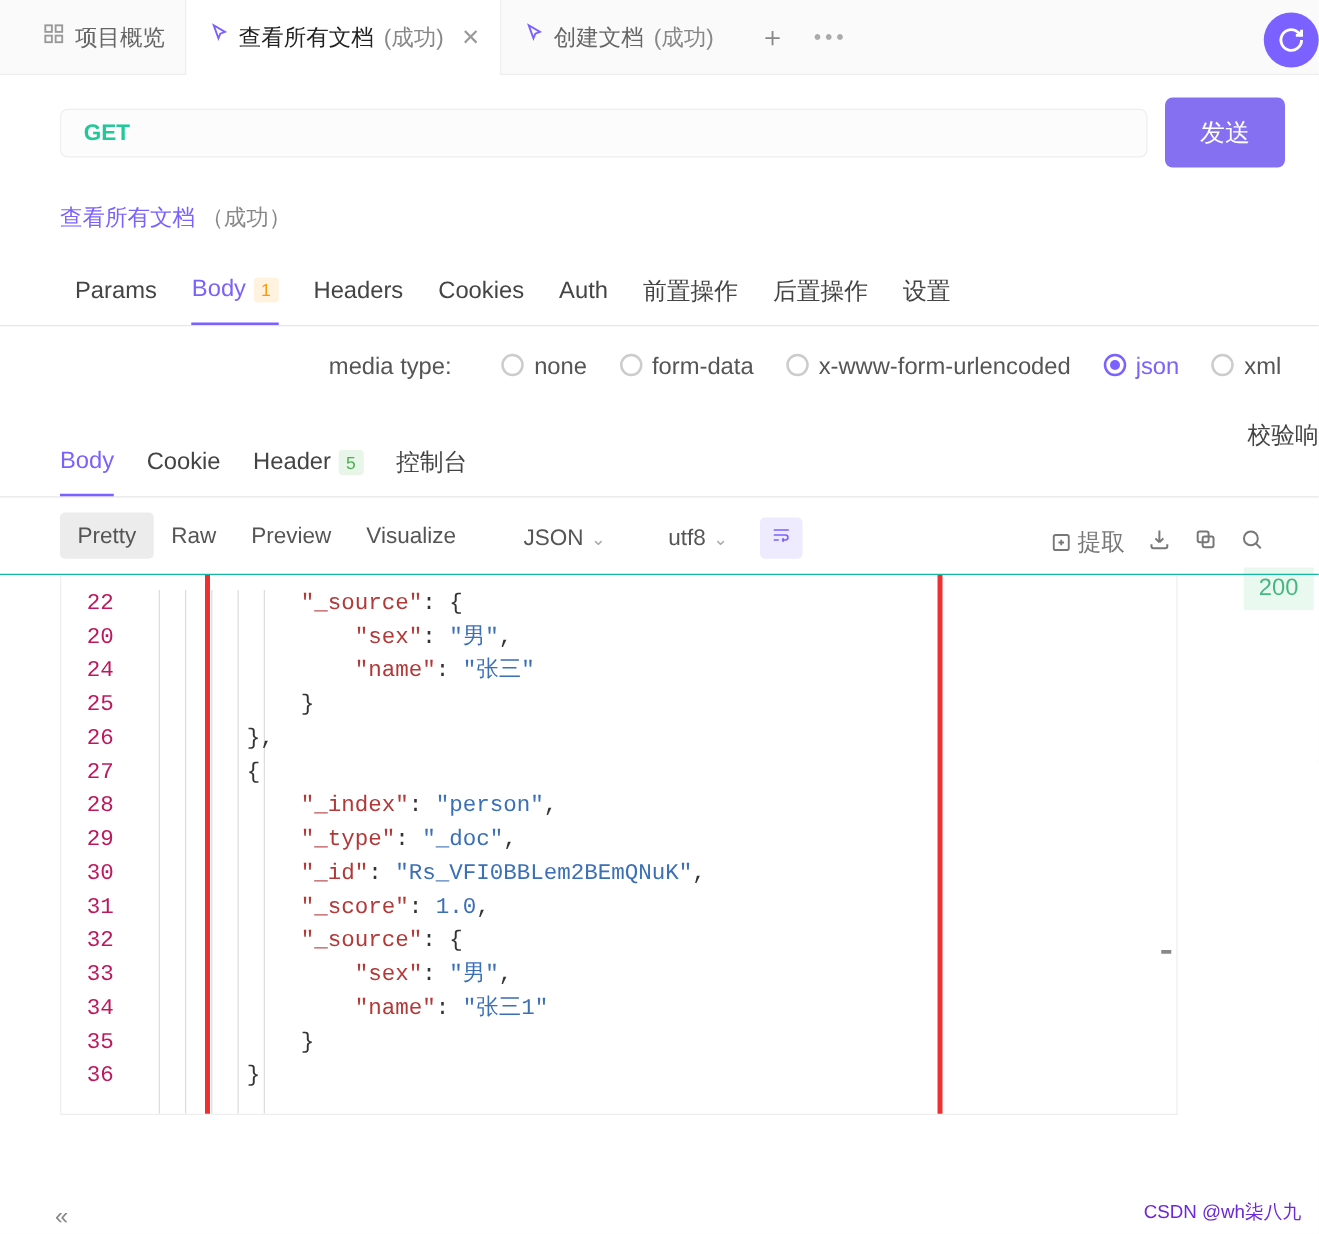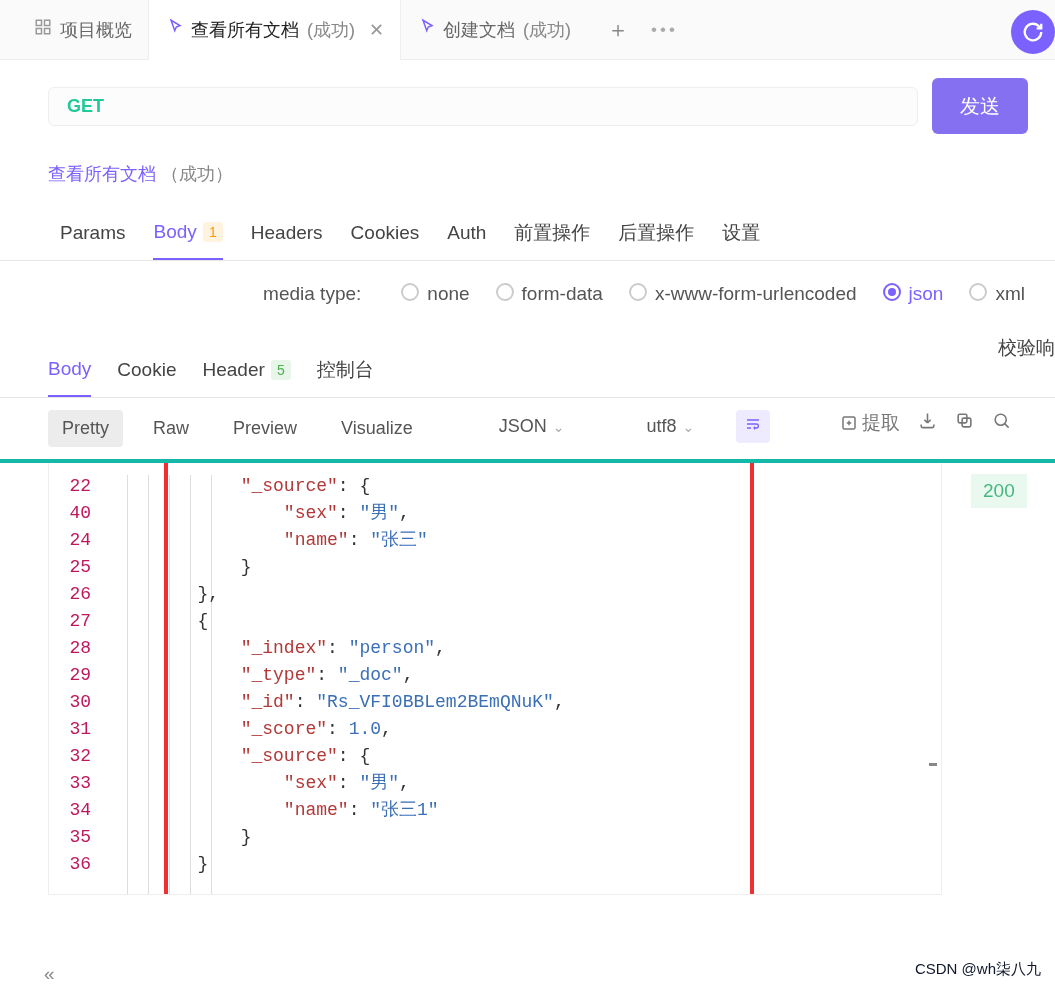--- a/index.html
+++ b/index.html
@@ -46,49 +46,49 @@
 .radio.selected .circ::after { content: ""; width: 8px; height: 8px; background: #7b61ff; border-radius: 50%; position: absolute; top: 3px; left: 3px; }
 
 
 .res-nav { display: flex; gap: 26px; padding: 22px 48px 0; font-size: 19px; color: #444; border-bottom: 1px solid #e6e6e6; position: relative; }
 .res-nav .item { padding: 8px 0 14px; cursor: pointer; display: flex; align-items: center; gap: 6px; }
 .res-nav .item.active { color: #7b61ff; border-bottom: 2px solid #7b61ff; }
 .green-dot { width: 8px; height: 8px; background: #4caf50; border-radius: 50%; display: inline-block; margin-left: 4px; }
 .verify { position: absolute; right: 0; top: 8px; font-size: 19px; }
 
 
-.toolbar { display: flex; align-items: flex-start; padding: 12px 48px; gap: 16px; font-size: 18px; color: #555; border-bottom: 4px solid #14b8a6; position: relative; }
+.toolbar { display: flex; align-items: flex-end; padding: 12px 48px; gap: 0; font-size: 18px; color: #555; border-bottom: 1px solid #14b8a6; position: relative; }
 .tb-btn { padding: 8px 14px; cursor: pointer; border-radius: 4px; }
 .tb-btn.active { background: #ececec; }
 .tb-sep { width: 30px; }
 .tb-select { display: flex; align-items: center; gap: 6px; padding: 6px 10px; cursor: pointer; }
 .chev { color: #aaa; font-size: 14px; }
 .wrap-icon { background: #eeeaff; color: #7b61ff; padding: 6px 8px; border-radius: 4px; margin-left: 16px; }
 .tb-right { position: absolute; right: 44px; display: flex; align-items: center; gap: 18px; }
 .tb-right .ico { color: #777; cursor: pointer; font-size: 19px; }
 .extract { display: flex; align-items: center; gap: 4px; }
 
 
-.status-box { position: absolute; right: 0; top: 462px; width: 84px; text-align: left; }
+.status-box { position: absolute; right: 0; top: 442px; width: 60px; text-align: left; }
 .status-200 { background: #e9f9ef; color: #46b780; padding: 6px 12px; font-size: 19px; display: inline-block; margin-top: 12px; }
 
 
 .code-wrap { position: relative; margin: 0 0 0 48px; width: 894px; height: 432px; overflow: hidden; background: #fff; border: 1px solid #eee; border-top: none; }
 .highlight-box { position: absolute; left: 115px; top: -8px; width: 590px; height: 508px; border: 4px solid #f03030; z-index: 5; pointer-events: none; }
 .gutter { position: absolute; left: 0; top: 10px; width: 52px; text-align: right; padding-right: 10px; font-family: Consolas, "Courier New", monospace; font-size: 18px; color: #be185d; line-height: 27px; }
 .code { position: absolute; left: 62px; top: 10px; font-family: Consolas, "Courier New", monospace; font-size: 18px; line-height: 27px; white-space: pre; color: #333; }
 .guide { position: absolute; top: 12px; bottom: 0; width: 1px; background: #ddd; }
 .g1 { left: 78px; } .g2 { left: 99px; } .g3 { left: 120px; } .g4 { left: 141px; } .g5 { left: 162px; }
 .k { color: #b33838; } 
 .s { color: #3b6fb6; } 
 .n { color: #3b6fb6; } 
 .p { color: #333; }    
 .scrollmark { position: absolute; right: 4px; top: 300px; width: 8px; height: 3px; background: #888; }
 
-.watermark { position: absolute; right: 14px; bottom: 8px; color: #0f172a; font-size: 15px; margin-left: 24px; }
+.watermark { position: absolute; right: 14px; bottom: 8px; color: #6d28d9; font-size: 15px; margin-left: 24px; }
 .resize-handle { position: absolute; left: 44px; bottom: 2px; color: #888; font-size: 19px; }
 </style>
 </head>
 <body>
 <div class="container">
 
 <div class="tabs-row">
   <div class="tab">
     <span>
       <svg class="tab-icon" viewBox="0 0 24 24" fill="none" stroke="#999" stroke-width="2">
@@ -243,21 +243,21 @@
 </div>
 
 <div class="code-wrap">
   <div class="guide g1"></div>
   <div class="guide g2"></div>
   <div class="guide g3"></div>
   <div class="guide g4"></div>
   <div class="guide g5"></div>
   <div class="gutter" id="gutter">
         <div>22</div>
-        <div>40</div>
+        <div>20</div>
         <div>24</div>
         <div>25</div>
         <div>26</div>
         <div>27</div>
         <div>28</div>
         <div>29</div>
         <div>30</div>
         <div>31</div>
         <div>32</div>
         <div>33</div>

